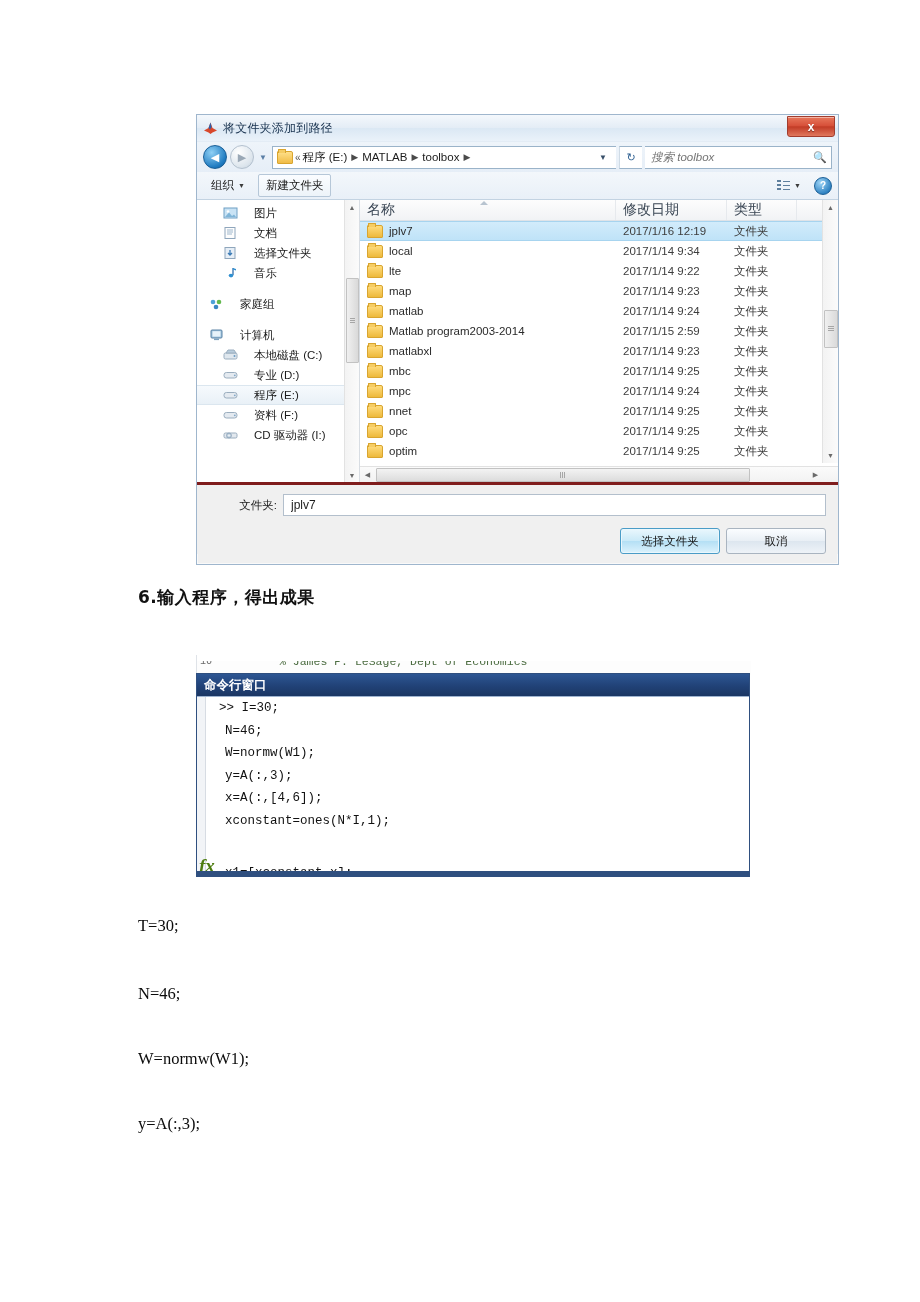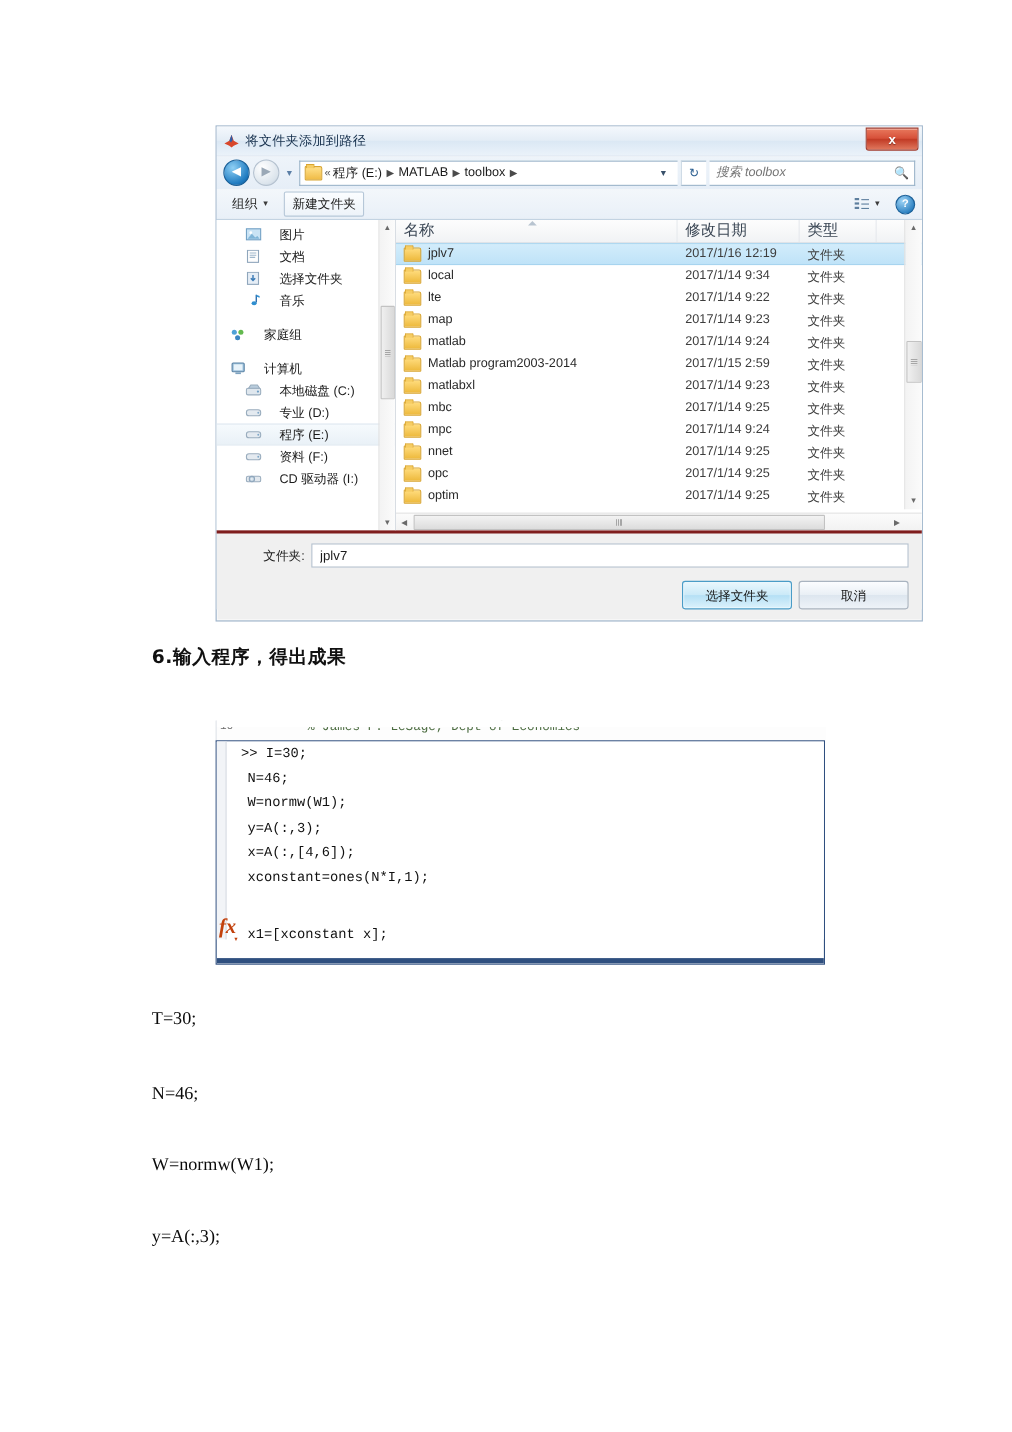--- a/index.html
+++ b/index.html
@@ -310,21 +310,21 @@
   }
   .cmd-line {
     font-family:"Liberation Mono", monospace;
     font-size:12.5px; color:#111; height:22.5px; line-height:22.5px;
     padding-left:18px; white-space:pre;
   }
   .cmd-line.first { padding-left:12px; }
   .fx-badge {
     position:absolute; left:2px; bottom:2px;
     font-family:"Liberation Serif", serif;
-    font-style:italic; font-weight:bold; font-size:19px; color:#c2410c;
+    font-style:italic; font-weight:bold; font-size:19px; color:#4d7c0f;
     line-height:1;
   }
   .fx-badge:after{
     content:"▼"; position:absolute; left:13px; bottom:-5px; font-size:5px; font-style:normal;
   }
   .cmd-lastclip {
     position:absolute; left:10px; bottom:-3px; right:0; height:14px; overflow:hidden;
     font-family:"Liberation Mono", monospace; font-size:12.5px; color:#111;
     white-space:pre; padding-left:18px;
   }
@@ -688,20 +688,21 @@
 
   <div class="cmdshot">
 
     <div class="cmd-above">
       <span class="stripnum">16</span>
       <span class="stripcode">% James P. LeSage, Dept of Economics</span>
       <div class="cliptop"></div>
     </div>
 
     <div class="cmd-window">
+      <div class="cmd-header">命令行窗口</div>
       <div class="cmd-body">
         <div class="cmd-left-rail"></div>
         <div class="cmd-line first">&gt;&gt; I=30;</div>
         <div class="cmd-line">N=46;</div>
         <div class="cmd-line">W=normw(W1);</div>
         <div class="cmd-line">y=A(:,3);</div>
         <div class="cmd-line">x=A(:,[4,6]);</div>
         <div class="cmd-line">xconstant=ones(N*I,1);</div>
         <div class="cmd-lastclip">x1=[xconstant x];</div>
         <div class="fx-badge">fx</div>

